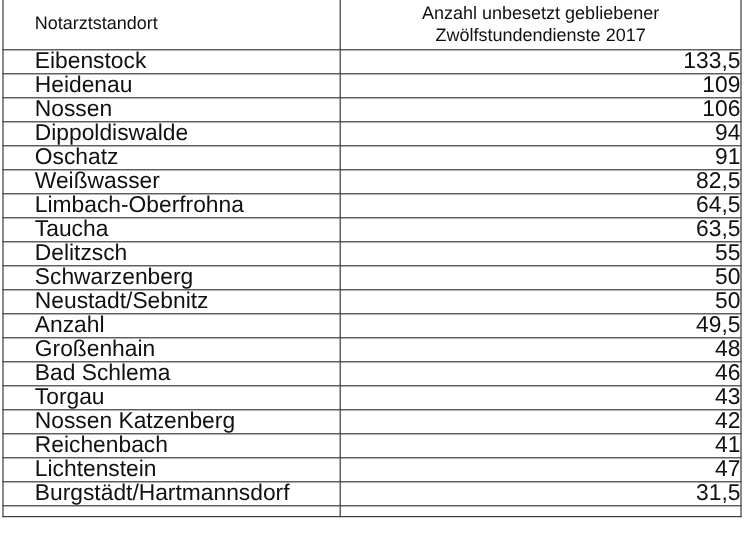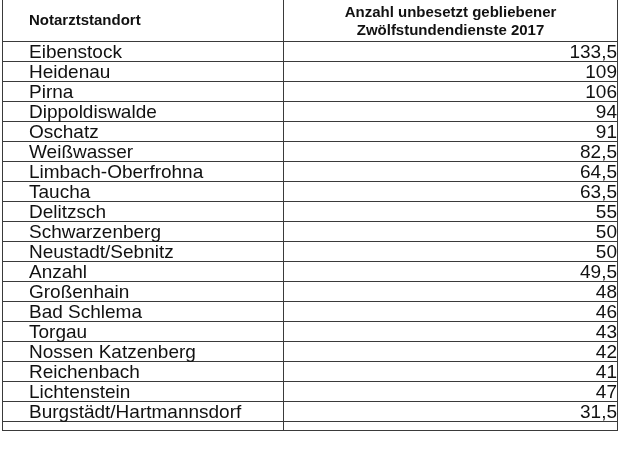--- a/index.html
+++ b/index.html
@@ -3,21 +3,21 @@
 <meta charset="utf-8">
 <style>
   html, body { margin: 0; padding: 0; background: #ffffff; }
   body { width: 620px; height: 464px; overflow: hidden; position: relative;
          font-family: "Liberation Sans", sans-serif; color: #111; }
   .table-wrap { position: absolute; left: 2px; top: -2px; width: 615px; }
   table { border-collapse: collapse; width: 615px; table-layout: fixed; }
   col.c1 { width: 281px; }
   col.c2 { width: 334px; }
   td, th { border: 1px solid #3a3a3a; padding: 0; }
-  th { height: 40px; font-weight: bold; font-size: 15px; line-height: 18px; }
+  th { height: 40px; font-weight: normal; font-size: 15px; line-height: 18px; }
   th.h1 { text-align: left; padding-left: 26px; vertical-align: middle; }
   th.h2 { text-align: center; vertical-align: middle; padding-top: 2px; }
   td { height: 19px; font-size: 19px; line-height: 19px; }
   td.name { padding-left: 26px; text-align: left; white-space: nowrap; }
   td.val { text-align: right; padding-left: 8px; }
   tr.partial td { height: 8px; }
 </style>
 </head>
 <body>
 
@@ -39,21 +39,21 @@
     <tbody id="tbody">
     <tr>
           <td class="name">Eibenstock</td>
           <td class="val">133,5</td>
         </tr>
         <tr>
           <td class="name">Heidenau</td>
           <td class="val">109</td>
         </tr>
         <tr>
-          <td class="name">Pirna</td>
+          <td class="name">Nossen</td>
           <td class="val">106</td>
         </tr>
         <tr>
           <td class="name">Dippoldiswalde</td>
           <td class="val">94</td>
         </tr>
         <tr>
           <td class="name">Oschatz</td>
           <td class="val">91</td>
         </tr>

